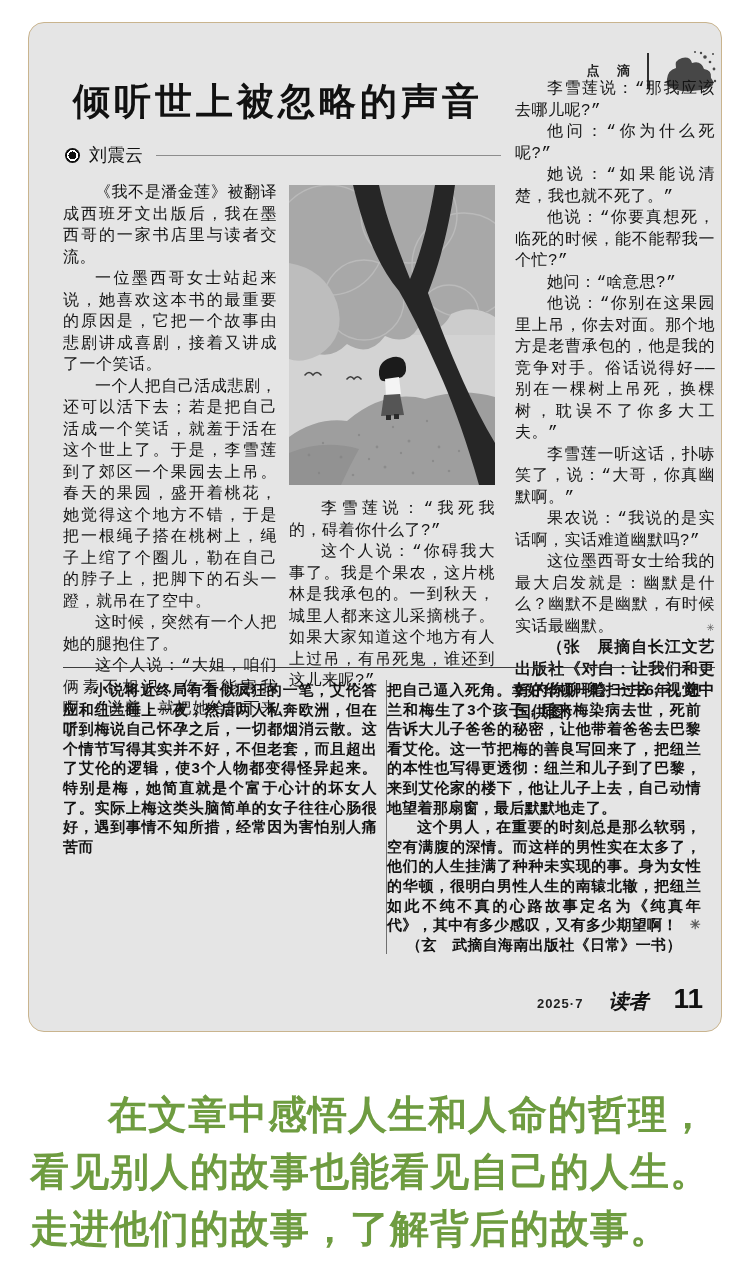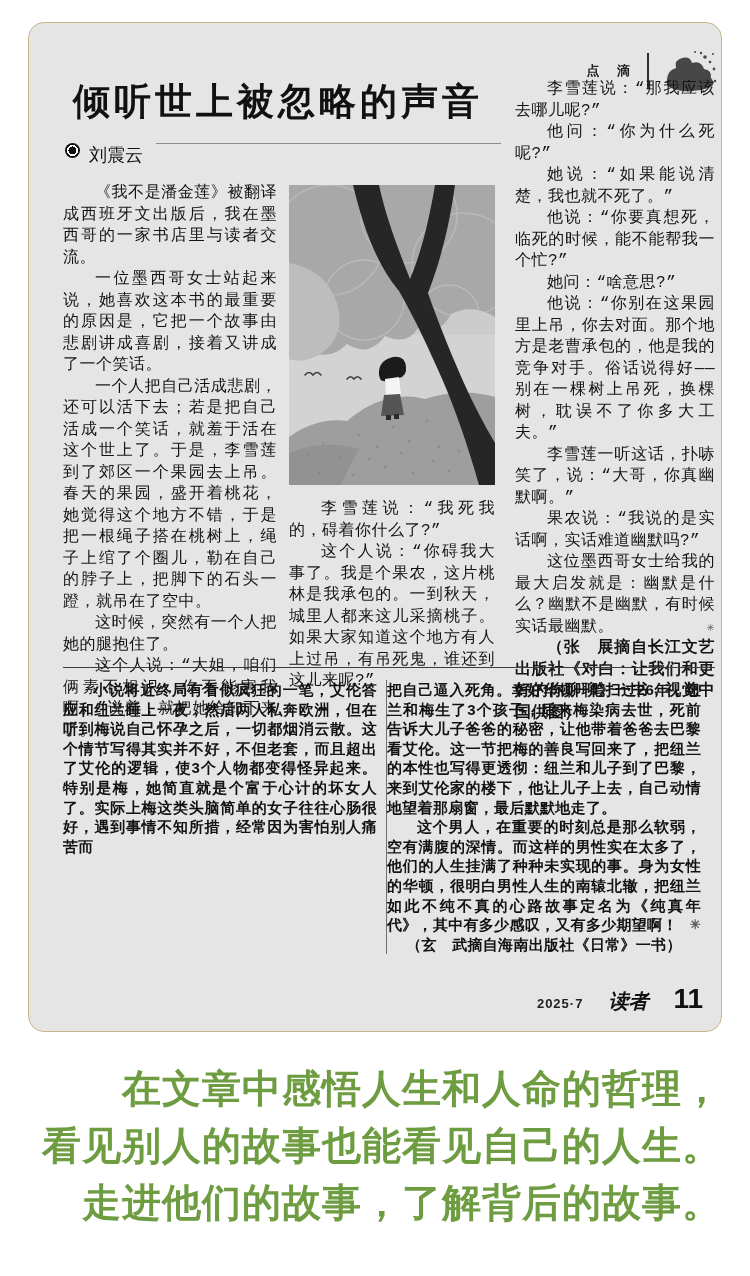--- a/index.html
+++ b/index.html
@@ -18,21 +18,21 @@
   .section-label{font-size:13px;font-weight:bold;letter-spacing:7px;color:#222;font-family:"Liberation Sans",sans-serif;}
   .section-bar{width:2px;height:36px;background:#2e2e2e;}
   .ink-icon{width:58px;height:44px;display:block;}
   
   .article{position:absolute;top:52px;left:34px;width:652px;display:flex;gap:14px;}
   .left-group{width:438px;}
   .article-title{
     font-family:"Liberation Serif",serif;font-size:37px;font-weight:bold;
     letter-spacing:4px;white-space:nowrap;color:#111;margin:2px 0 0 10px;
   }
-  .author-row{display:flex;gap:9px;margin:16px 0 16px 2px;}
+  .author-row{display:flex;align-items:center;gap:9px;margin:16px 0 16px 2px;}
   .author-bullet{
     width:15px;height:15px;border-radius:50%;flex:0 0 auto;
     background:radial-gradient(circle,#111 0 4px,#fff 4px 5.5px,#111 5.5px 7.5px);
   }
   .author-name{font-size:18px;font-family:"Liberation Serif",serif;color:#111;}
   .author-rule{flex:1;height:1px;background:#8d8d8d;margin-left:4px;}
   .cols{display:flex;gap:12px;}
   .tcol{width:214px;}
   .tcol2{width:206px;}
   .tcol3{width:200px;margin-top:4px;}
@@ -57,24 +57,23 @@
   .bcol p{margin:0;text-indent:2em;}
   .bcol p.no-indent{text-indent:0;}
   .b-attribution{text-align:center;text-indent:0 !important;margin-top:0;}
   
   .page-footer{position:absolute;right:18px;top:960px;display:flex;align-items:baseline;gap:25px;}
   .footer-issue{font-size:13px;font-weight:600;letter-spacing:1px;color:#222;}
   .footer-magazine{font-size:20px;font-weight:bold;font-style:italic;font-family:"Liberation Serif",serif;color:#111;}
   .footer-pagenum{font-size:28px;font-weight:bold;color:#111;}
   
   .caption{
-    position:absolute;left:30px;top:1060px;width:692px;
+    position:absolute;left:30px;top:1086px;width:692px;
     font-weight:bold;font-size:39px;line-height:57px;letter-spacing:1px;
     font-family:"Liberation Sans",sans-serif;
-    text-align:right;
   }
   .caption-line{white-space:nowrap;}
   .caption-line.first{text-indent:2em;}
 </style>
 </head>
 <body>
 
 <div class="page-card">
 
   <div class="section-header">

